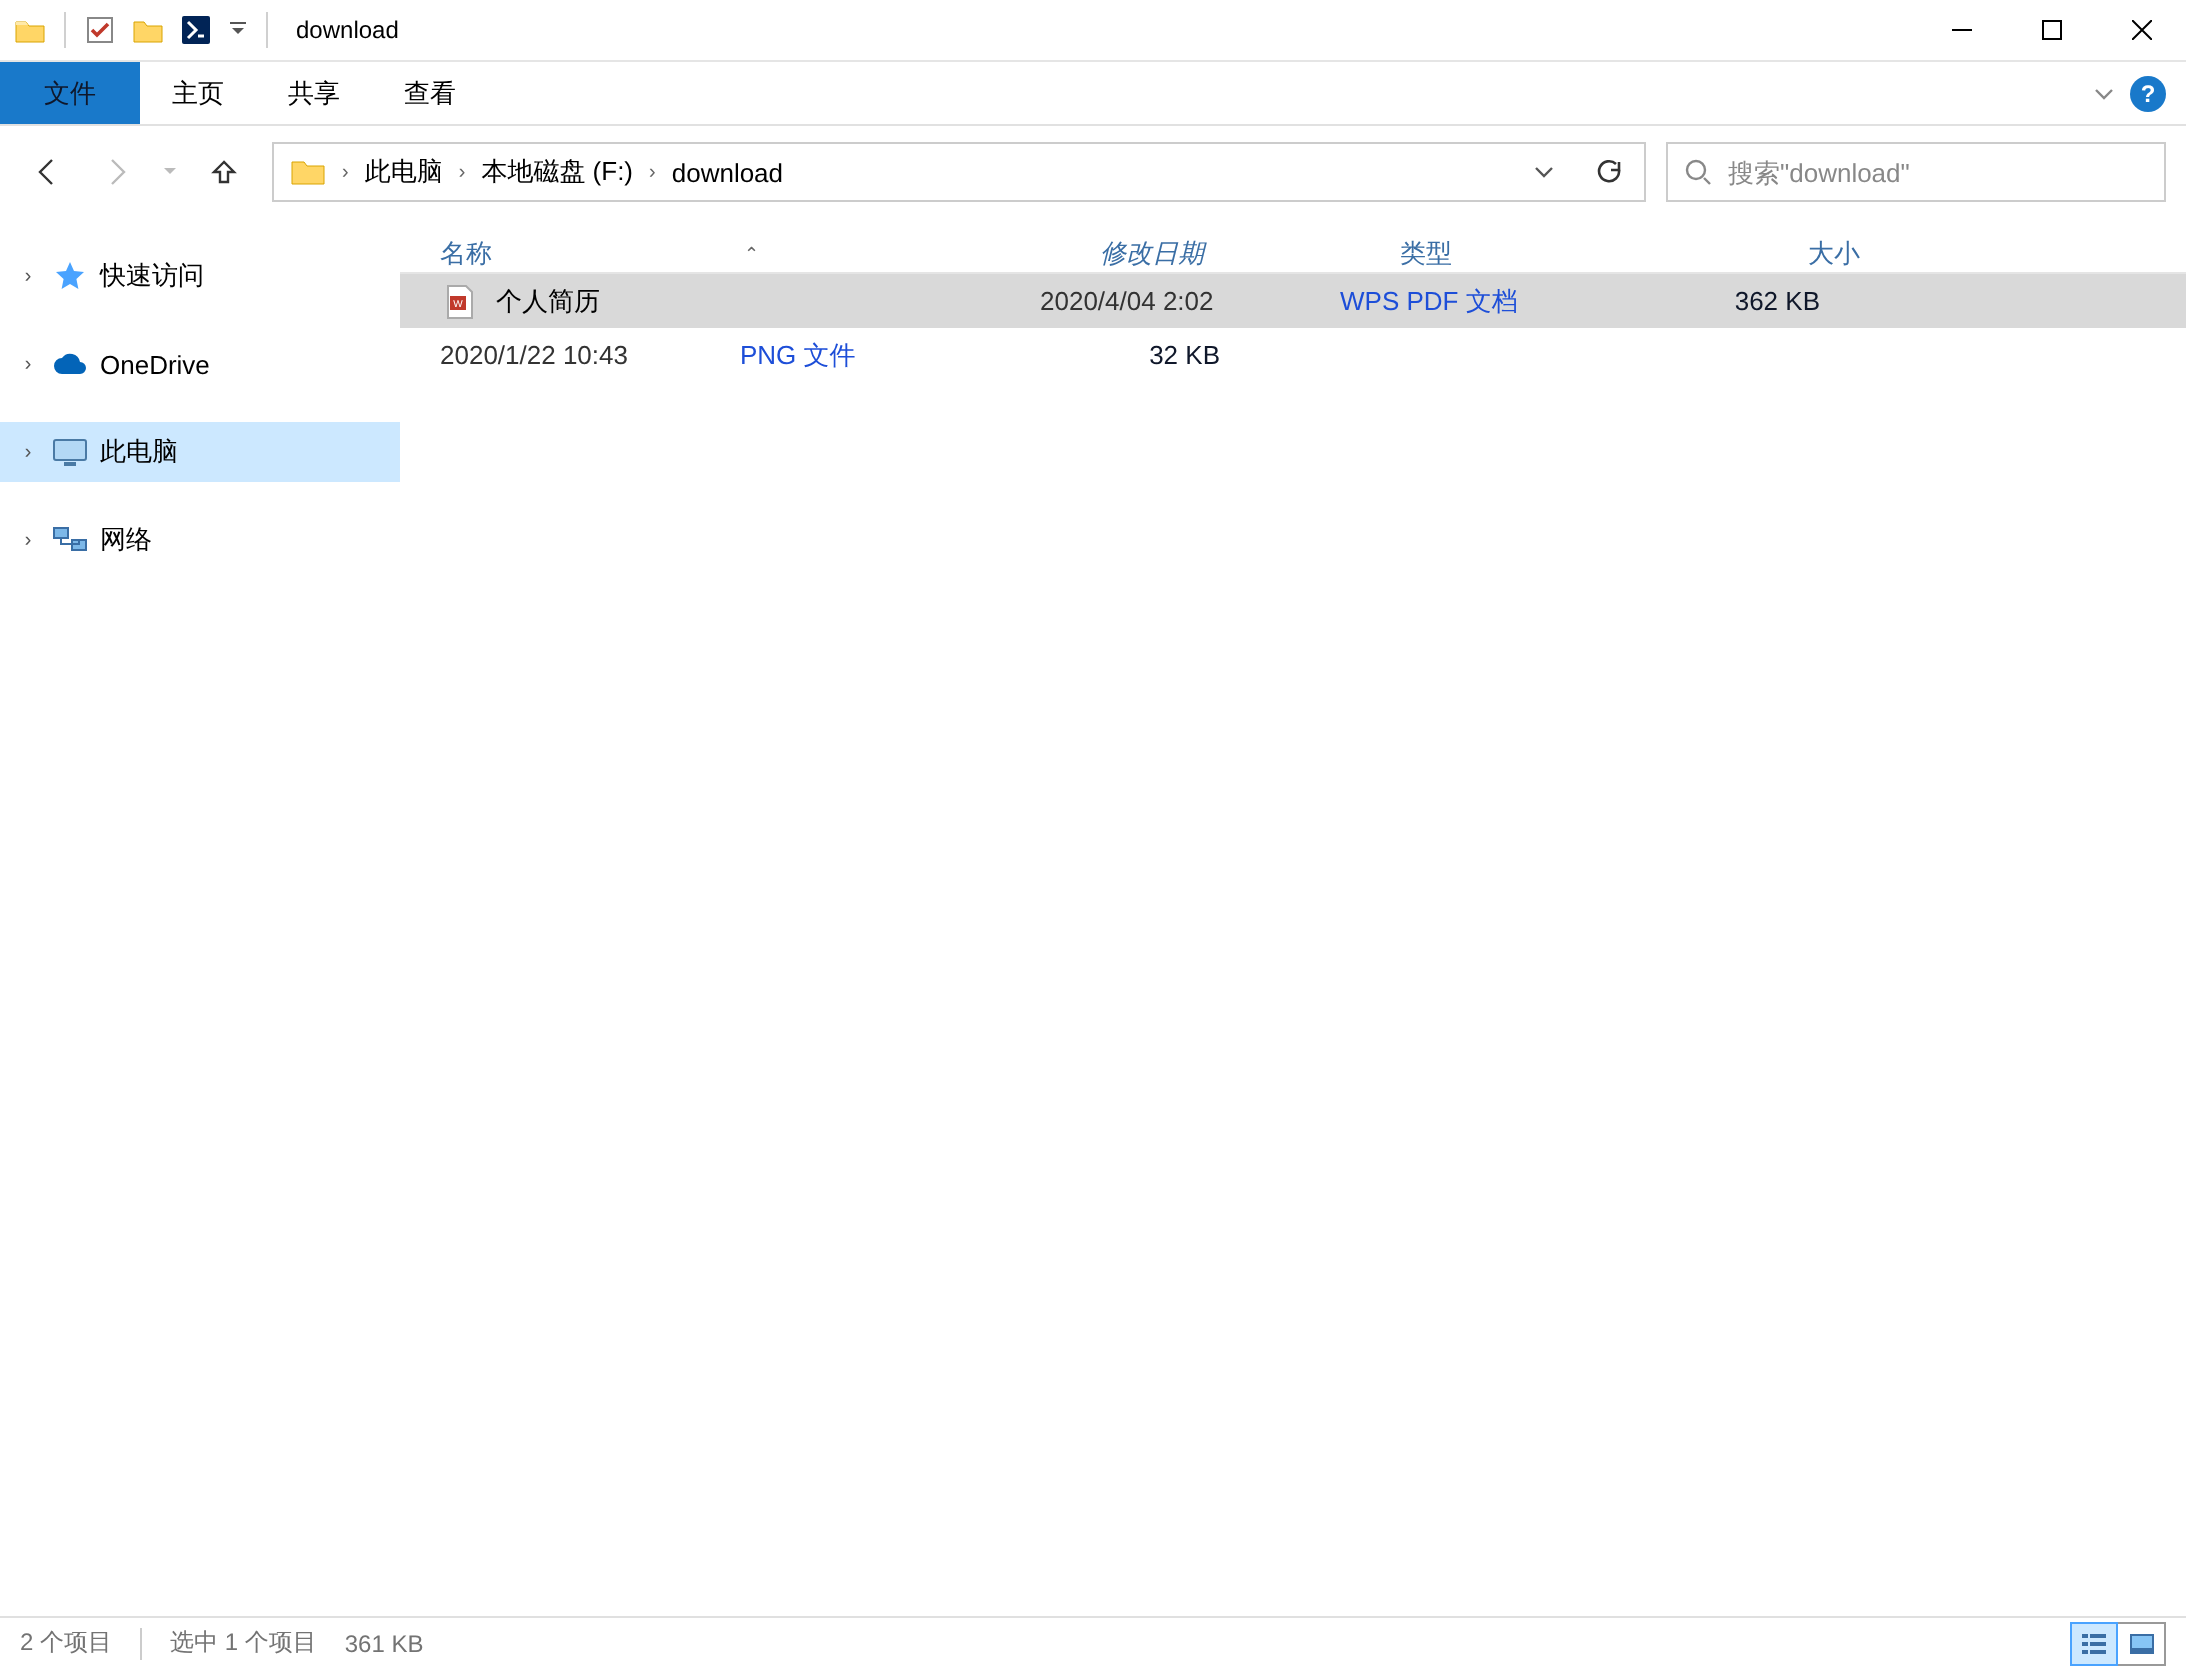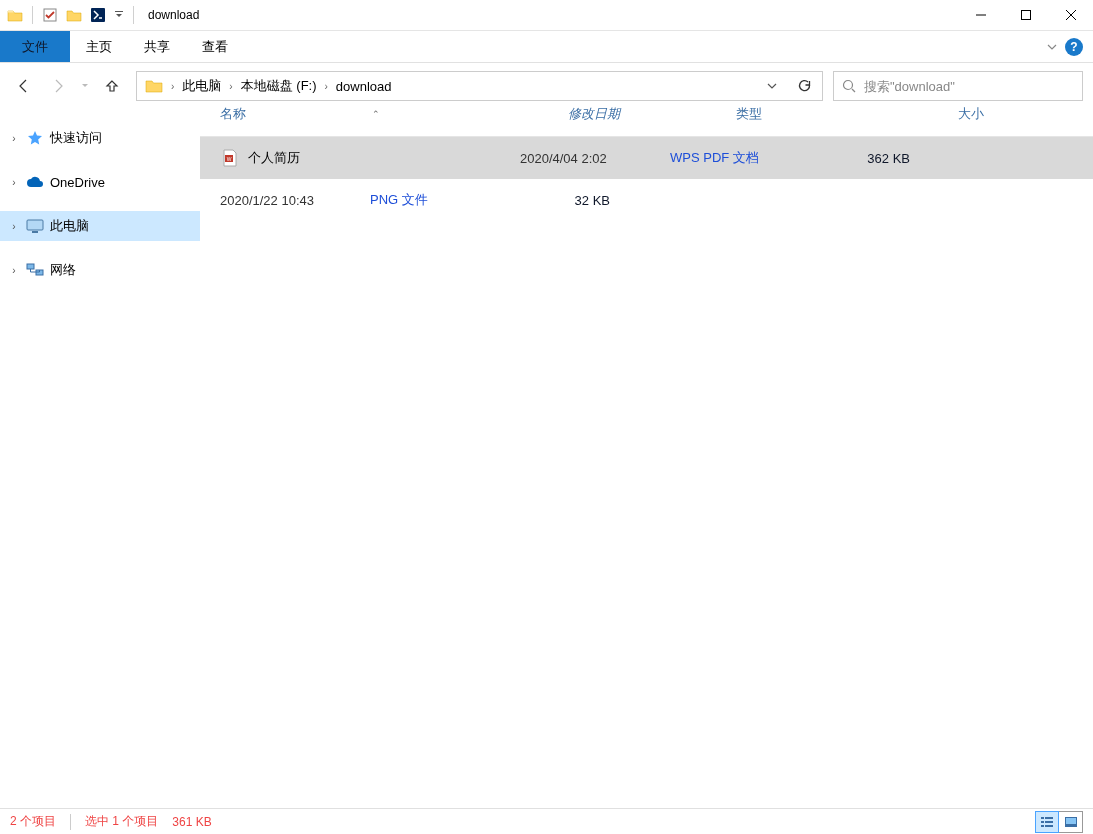--- a/index.html
+++ b/index.html
@@ -34,38 +34,38 @@
 
 .main-area { display: flex; height: calc(834px - 31px - 32px - 42px - 26px); }
 .nav-pane { width: 200px; border-right: 0px solid #e5e5e5; padding-top: 18px; overflow-y: auto; }
 .nav-item { height: 30px; display: flex; align-items: center; padding-left: 8px; gap: 6px; cursor: pointer; font-size: 13px; }
 .nav-item.selected { background: #cce8ff; }
 .nav-expand { width: 12px; color: #555; font-size: 10px; text-align: center; }
 .nav-icon { width: 18px; height: 18px; display: flex; align-items: center; justify-content: center; }
 .nav-spacer { height: 14px; }
 
 .content-pane { flex: 1; display: flex; flex-direction: column; }
-.col-headers { height: 32px; display: flex; align-items: flex-start; border-bottom: 1px solid #e5e5e5; padding-left: 20px; gap: 18px; }
+.col-headers { height: 32px; display: flex; align-items: flex-end; border-bottom: 1px solid #e5e5e5; padding-left: 20px; }
 .col-header { color: #3a6ea5; font-size: 13px; display: flex; align-items: center; gap: 6px; cursor: pointer; padding-right: 10px; border-right: 0px solid #eee; }
 .col-name { width: 330px; }
 .col-date { width: 150px; font-style: italic; }
 .col-type { width: 150px; }
 .col-size { width: 90px; text-align: right; justify-content: flex-end; }
 .sort-arrow { font-size: 9px; color: #666; margin-left: auto; }
 
 .file-rows { flex: 1; }
-.file-row { height: 42px; display: flex; align-items: center; padding-left: 20px; cursor: pointer; font-size: 13px; }
+.file-row { height: 27px; display: flex; align-items: center; padding-left: 20px; cursor: pointer; font-size: 13px; }
 .file-row.selected { background: #d9d9d9; }
 .file-icon { width: 20px; height: 20px; margin-right: 8px; display: flex; align-items: center; justify-content: center; }
 .cell-name { width: 300px; display: flex; align-items: center; }
 .cell-date { width: 150px; color: #333; }
 .cell-type { width: 150px; color: #1d4ed8; }
 .cell-size { width: 90px; text-align: right; color: #0f172a; }
 
-.status-bar { height: 26px; border-top: 1px solid #e0e0e0; display: flex; align-items: center; padding: 0 10px; font-size: 12px; color: #ef4444; gap: 14px; }
+.status-bar { height: 26px; border-top: 1px solid #e0e0e0; display: flex; align-items: center; padding: 0 10px; font-size: 12px; color: #737373; gap: 14px; }
 .status-sep { width: 1px; height: 16px; background: #ccc; }
 .status-right { margin-left: auto; display: flex; gap: 0; }
 .view-btn { width: 24px; height: 22px; border: 1px solid #999; display: flex; align-items: center; justify-content: center; cursor: pointer; }
 .view-btn.active { background: #cce8ff; border-color: #4aa3ff; }
 
 svg { display: block; }
 </style>
 </head>
 <body>
 

